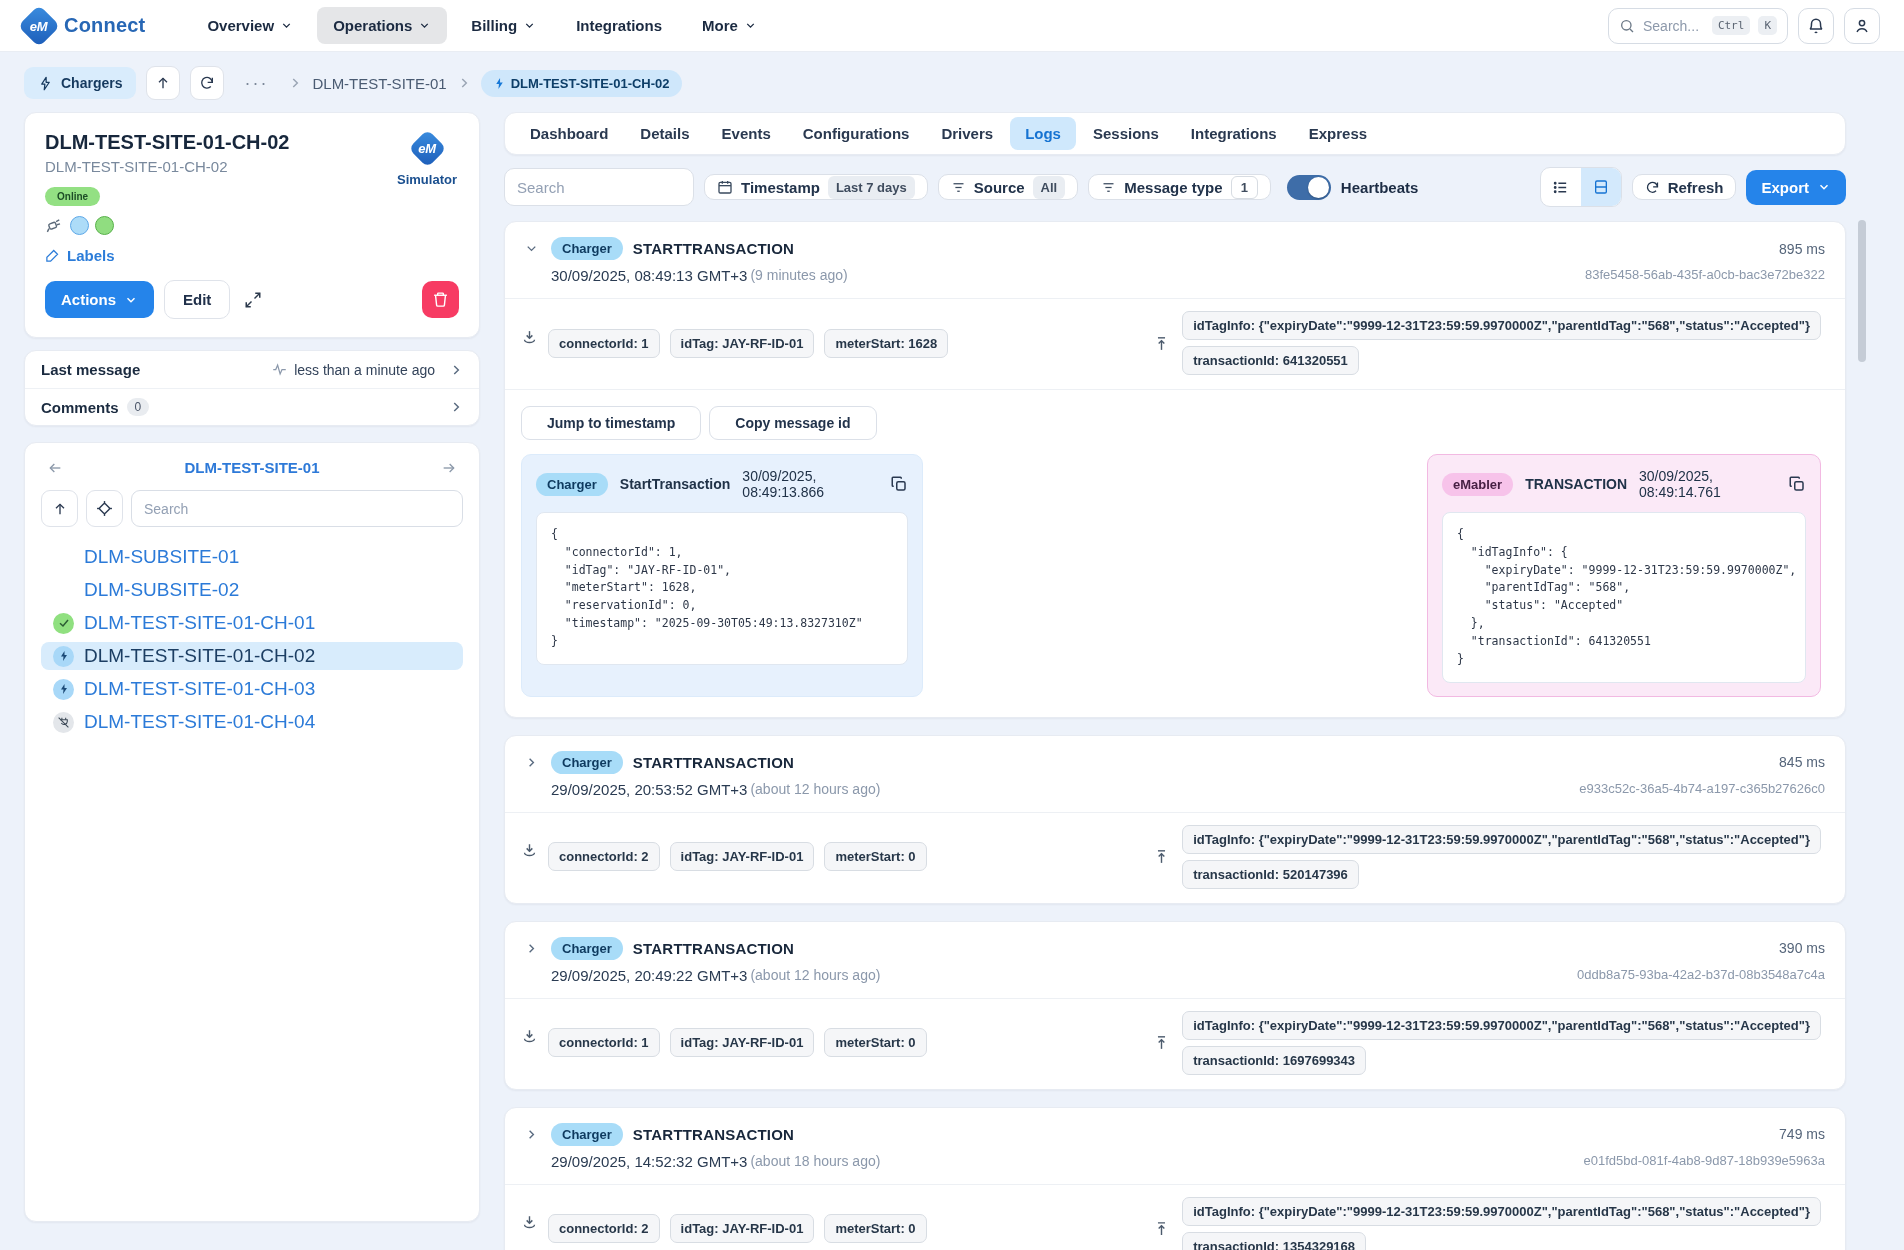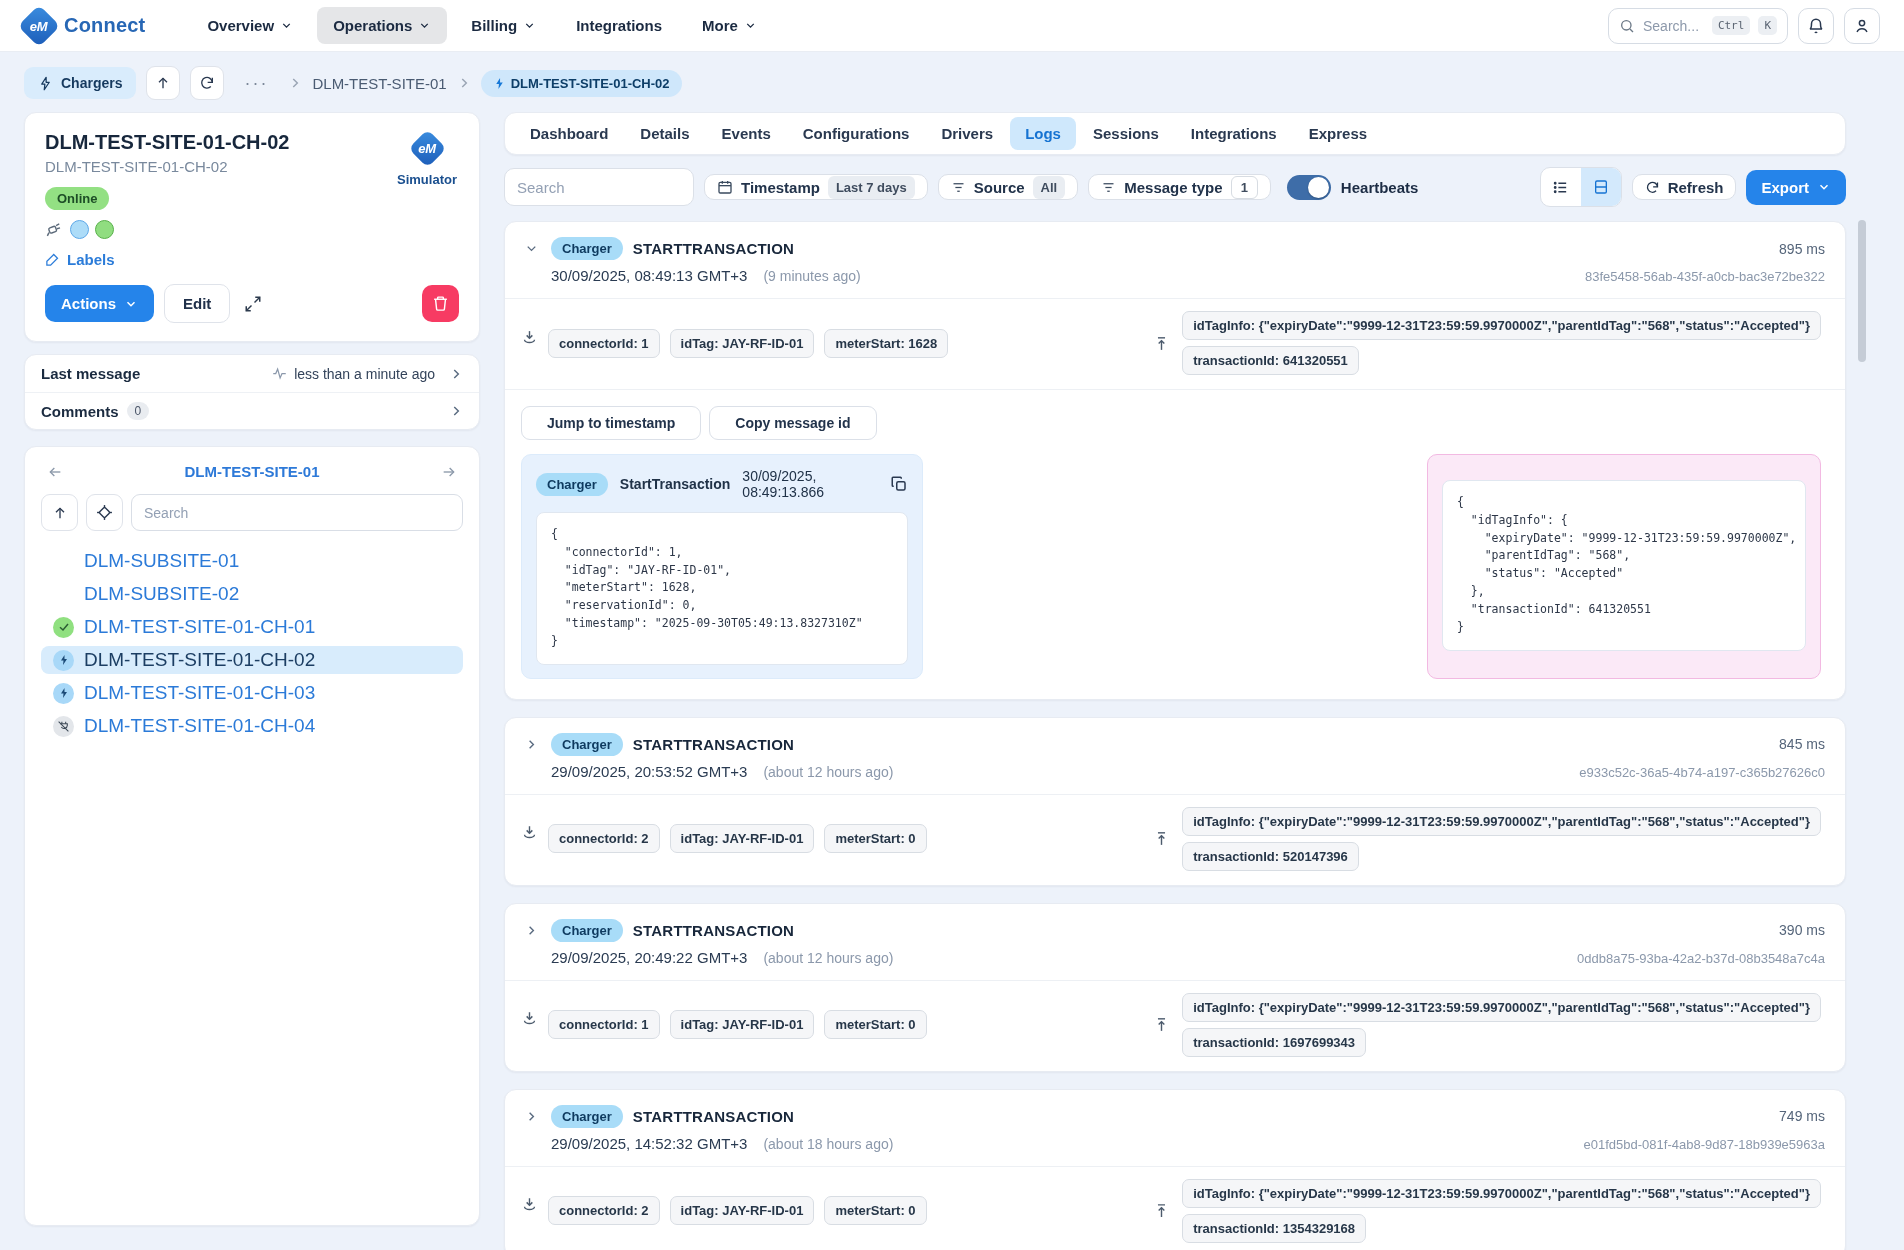--- a/index.html
+++ b/index.html
@@ -35,21 +35,21 @@
   .content { display:flex; padding:0 24px; align-items:flex-start; }
   .left-col { width:456px; flex:0 0 456px; }
   .main-col { flex:1; margin-left:24px; position:relative; padding-right:34px; }
 
   .card { background:#fff; border:1px solid #e7ebf2; border-radius:12px; box-shadow:0 1px 2px rgba(16,24,40,.05); }
 
   
   .info-card { padding:18px 20px; position:relative; margin-bottom:12px; }
   .info-title { font-size:20px; font-weight:bold; color:#17273c; }
   .info-sub { font-size:15px; color:#79899d; margin-top:4px; }
-  .badge-online { display:inline-block; background:#93e083; color:#1d4d26; font-size:13px; font-weight:700; border-radius:14px; padding:4px 12px; margin-top:12px; }
+  .badge-online { display:inline-block; background:#93e083; color:#1d4d26; font-size:10px; font-weight:700; border-radius:14px; padding:4px 12px; margin-top:12px; }
   .conn-row { display:flex; align-items:center; gap:6px; margin-top:10px; }
   .conn-dot { width:19px; height:19px; border-radius:50%; }
   .conn-dot.blue { background:#addcf8; border:1.5px solid #5da8e8; }
   .conn-dot.green { background:#90dd80; border:1.5px solid #58b14a; }
   .labels-link { display:flex; align-items:center; gap:7px; margin-top:12px; color:#2b7cd9; font-size:15px; font-weight:600; cursor:pointer; }
   .info-actions { display:flex; align-items:center; gap:10px; margin-top:16px; }
   .btn-primary { background:#2584ea; color:#fff; border:none; border-radius:10px; padding:10px 16px; font-size:15px; font-weight:700; display:flex; align-items:center; gap:8px; cursor:pointer; font-family:inherit; }
   .btn-plain { background:#fff; color:#20304a; border:1px solid #dfe3ea; border-radius:10px; padding:10px 18px; font-size:15px; font-weight:600; cursor:pointer; font-family:inherit; }
   .expand-btn { background:none; border:none; cursor:pointer; padding:4px; }
   .btn-danger { margin-left:auto; width:37px; height:37px; background:#f73b63; border:none; border-radius:10px; display:flex; align-items:center; justify-content:center; cursor:pointer; }
@@ -108,21 +108,21 @@
   .view-cell.active { background:#d3e9fc; }
 
   
   .log-card { margin-bottom:17px; overflow:hidden; }
   .log-head { display:flex; align-items:center; gap:10px; padding:15px 20px 0 16px; }
   .pill { border-radius:14px; padding:4px 11px; font-size:13px; font-weight:700; }
   .pill-blue { background:#a8dcf8; color:#0e3a5f; }
   .pill-pink { background:#f7c3ea; color:#472044; }
   .log-type { font-size:15px; font-weight:bold; color:#18273b; letter-spacing:.2px; }
   .log-dur { margin-left:auto; font-size:14px; color:#55657a; }
-  .log-sub { display:flex; align-items:flex-end; gap:16px; padding:7px 20px 14px 46px; }
+  .log-sub { display:flex; align-items:flex-start; gap:3px; padding:7px 20px 14px 46px; }
   .log-ts { font-size:15px; color:#2a3b52; }
   .log-ago { font-size:14px; color:#8b98ab; }
   .log-uuid { margin-left:auto; font-size:13px; color:#8b98ab; }
   .hdiv { height:1px; background:#edf0f4; }
   .log-body { display:flex; align-items:center; padding:12px 24px 14px 16px; }
   .req-group { display:flex; align-items:flex-start; gap:10px; }
   .res-group { margin-left:auto; display:flex; align-items:center; gap:12px; }
   .chip { background:#f5f6f8; border:1px solid #d8dde3; border-radius:7px; padding:6px 10px; font-size:13px; font-weight:600; color:#273749; white-space:nowrap; }
   .chips-stack { display:flex; flex-direction:column; gap:6px; align-items:flex-start; }
   .exp-icon { color:#5a6b80; cursor:pointer; display:flex; width:20px; justify-content:center; }
@@ -599,20 +599,31 @@
                   <pre>{
   "connectorId": 1,
   "idTag": "JAY-RF-ID-01",
   "meterStart": 1628,
   "reservationId": 0,
   "timestamp": "2025-09-30T05:49:13.8327310Z"
 }</pre>
                 </div>
               </div>
               <div class="panel panel-res">
+                <div class="panel-head">
+                  <span class="pill pill-pink">eMabler</span>
+                  <span class="panel-name">TRANSACTION</span>
+                  <span class="panel-ts">30/09/2025, 08:49:14.761</span>
+                  <span class="copy-icon">
+                    <svg width="18" height="18" viewBox="0 0 24 24" fill="none" stroke="#2a3950" stroke-width="2">
+                      <rect x="9" y="9" width="11" height="11" rx="2"></rect>
+                      <path d="M5 15 H4 a1 1 0 0 1 -1 -1 V4 a1 1 0 0 1 1 -1 h10 a1 1 0 0 1 1 1 v1"></path>
+                    </svg>
+                  </span>
+                </div>
                 <div class="code-block">
                   <pre>{
   "idTagInfo": {
     "expiryDate": "9999-12-31T23:59:59.9970000Z",
     "parentIdTag": "568",
     "status": "Accepted"
   },
   "transactionId": 641320551
 }</pre>
                 </div>

